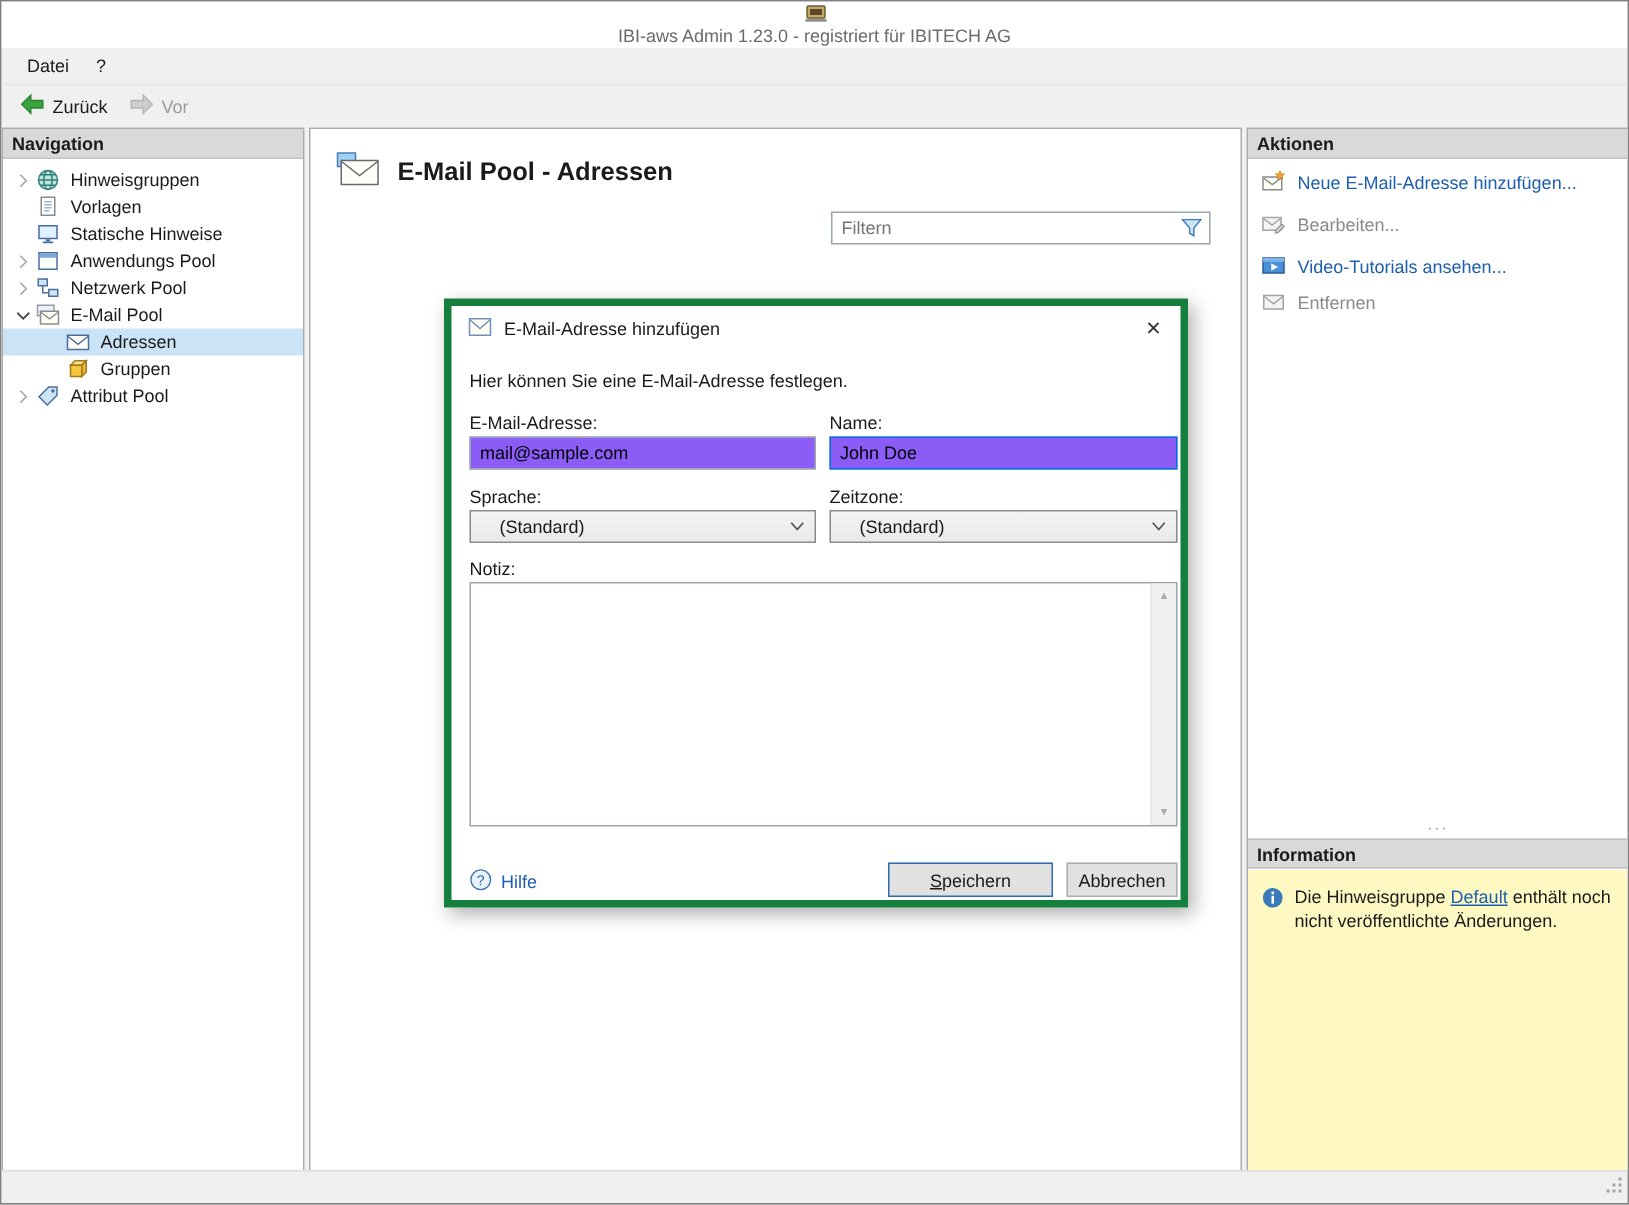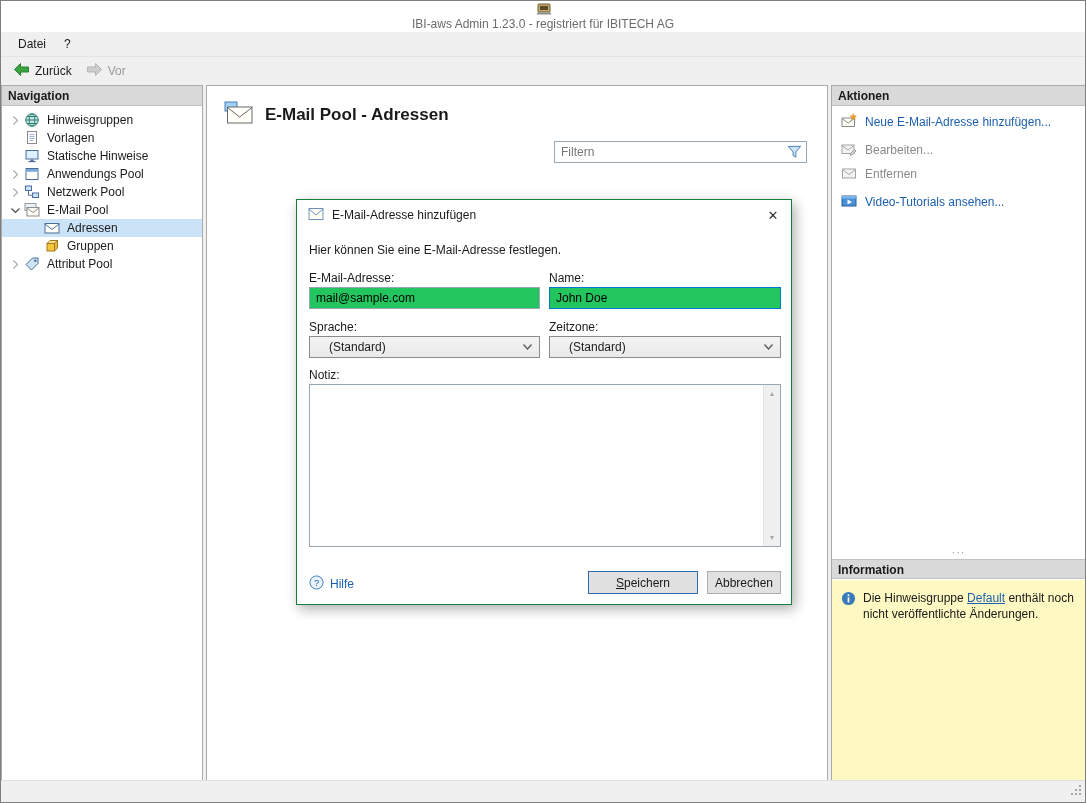--- a/index.html
+++ b/index.html
@@ -50,29 +50,29 @@
   .filter-input { width:100%; height:100%; border:1px solid #9aa7b1; padding:2px 26px 2px 6px;
                   font-size:12px; font-family:inherit; background:#fff; }
   .funnel-icon { position:absolute; right:5px; top:4px; }
   .table-head { position:absolute; top:83px; left:17px; right:17px; height:22px; display:flex;
                 border-top:1px solid #ececec; border-bottom:1px solid #dadada; background:#fff; }
   .th { display:flex; align-items:center; padding:0 6px 0 8px; border-right:1px solid #e7e7e7; }
   .sort-arrow { margin-left:auto; color:#bdbdbd; font-size:8px; }
 
   
   .dialog { position:absolute; left:295px; top:198px; width:496px; height:406px; background:#fff;
-            border:1px solid #15803d; box-shadow:3px 4px 12px rgba(0,0,0,.32); }
+            border:5px solid #15803d; box-shadow:3px 4px 12px rgba(0,0,0,.32); }
   .dialog-titlebar { height:30px; display:flex; align-items:center; padding-left:11px; }
   .dialog-title { margin-left:8px; }
   .dialog-close { margin-left:auto; width:36px; height:29px; display:flex; align-items:center;
                   justify-content:center; color:#333; font-size:13px; }
   .dlg-desc { position:absolute; left:12px; top:43px; }
   .dlg-label { position:absolute; font-size:12px; }
   .dlg-input { position:absolute; height:22px; border:1px solid #9aa7b1; padding:2px 6px;
-               font-size:12px; font-family:inherit; background:#22c55e; }
+               font-size:12px; font-family:inherit; background:#8b5cf6; }
   .dlg-input.focused { border:1px solid #0078d7; }
   .combo { position:absolute; height:22px; border:1px solid #8a8a8a;
            background:linear-gradient(#f4f4f4,#e9e9e9); display:flex; align-items:center;
            padding-left:19px; }
   .combo-arrow { margin-left:auto; margin-right:7px; display:flex; }
   .note-box { position:absolute; left:12px; top:184px; width:472px; height:163px;
               border:1px solid #9aa7b1; background:#fff; }
   .note-sb { position:absolute; right:0; top:0; bottom:0; width:17px; background:#f0f0f0;
              border-left:1px solid #e4e4e4; display:flex; flex-direction:column;
              justify-content:space-between; align-items:center; }
@@ -308,35 +308,35 @@
 
       <div class="action-row disabled" style="margin-top:4px;">
         <span><svg width="16" height="16" viewBox="0 0 16 16">
               <rect x="1" y="4" width="12" height="8.5" fill="#f4f4f4" stroke="#a3a3a3"></rect>
               <path d="M1 4.5 L7 9 L13 4.5" fill="none" stroke="#a3a3a3"></path>
               <path d="M9.5 12.5 L13.5 8.5 L15 10 L11 14 L9.3 14.3 Z" fill="#d9d9d9" stroke="#9a9a9a"></path>
             </svg></span>
         <span class="albl">Bearbeiten...</span>
       </div>
 
-      <div class="action-row disabled">
-        <span><svg width="16" height="16" viewBox="0 0 16 16">
-              <rect x="1.5" y="4" width="13" height="9" fill="#f4f4f4" stroke="#a3a3a3"></rect>
-              <path d="M1.5 4.5 L8 9.5 L14.5 4.5" fill="none" stroke="#a3a3a3"></path>
-            </svg></span>
-        <span class="albl">Entfernen</span>
-      </div>
-
       <div class="action-row" style="margin-top:4px;">
         <span><svg width="16" height="16" viewBox="0 0 16 16">
               <rect x="1" y="3" width="14" height="10" fill="#4a90d9" stroke="#2b5c94"></rect>
               <rect x="1" y="3" width="14" height="2.5" fill="#7db5e8"></rect>
               <path d="M6.5 6.5 L11 9 L6.5 11.5 Z" fill="#fff"></path>
             </svg></span>
         <span class="albl">Video-Tutorials ansehen...</span>
+      </div>
+
+      <div class="action-row disabled">
+        <span><svg width="16" height="16" viewBox="0 0 16 16">
+              <rect x="1.5" y="4" width="13" height="9" fill="#f4f4f4" stroke="#a3a3a3"></rect>
+              <path d="M1.5 4.5 L8 9.5 L14.5 4.5" fill="none" stroke="#a3a3a3"></path>
+            </svg></span>
+        <span class="albl">Entfernen</span>
       </div>
 
     </div>
 
     <div class="splitter">
       <span>···</span>
     </div>
 
     <div class="info-header">Information</div>
 

